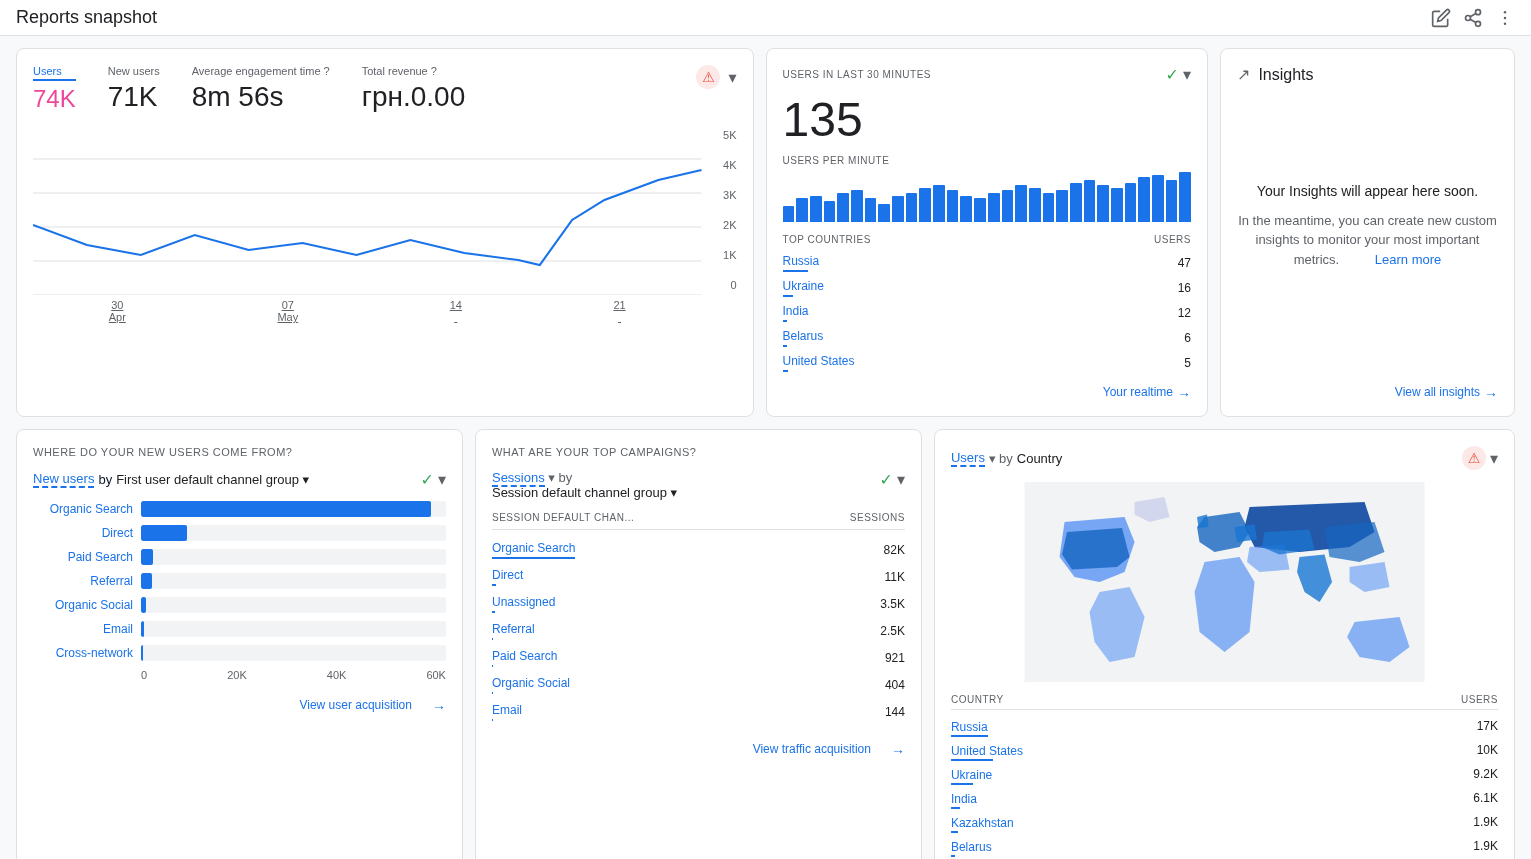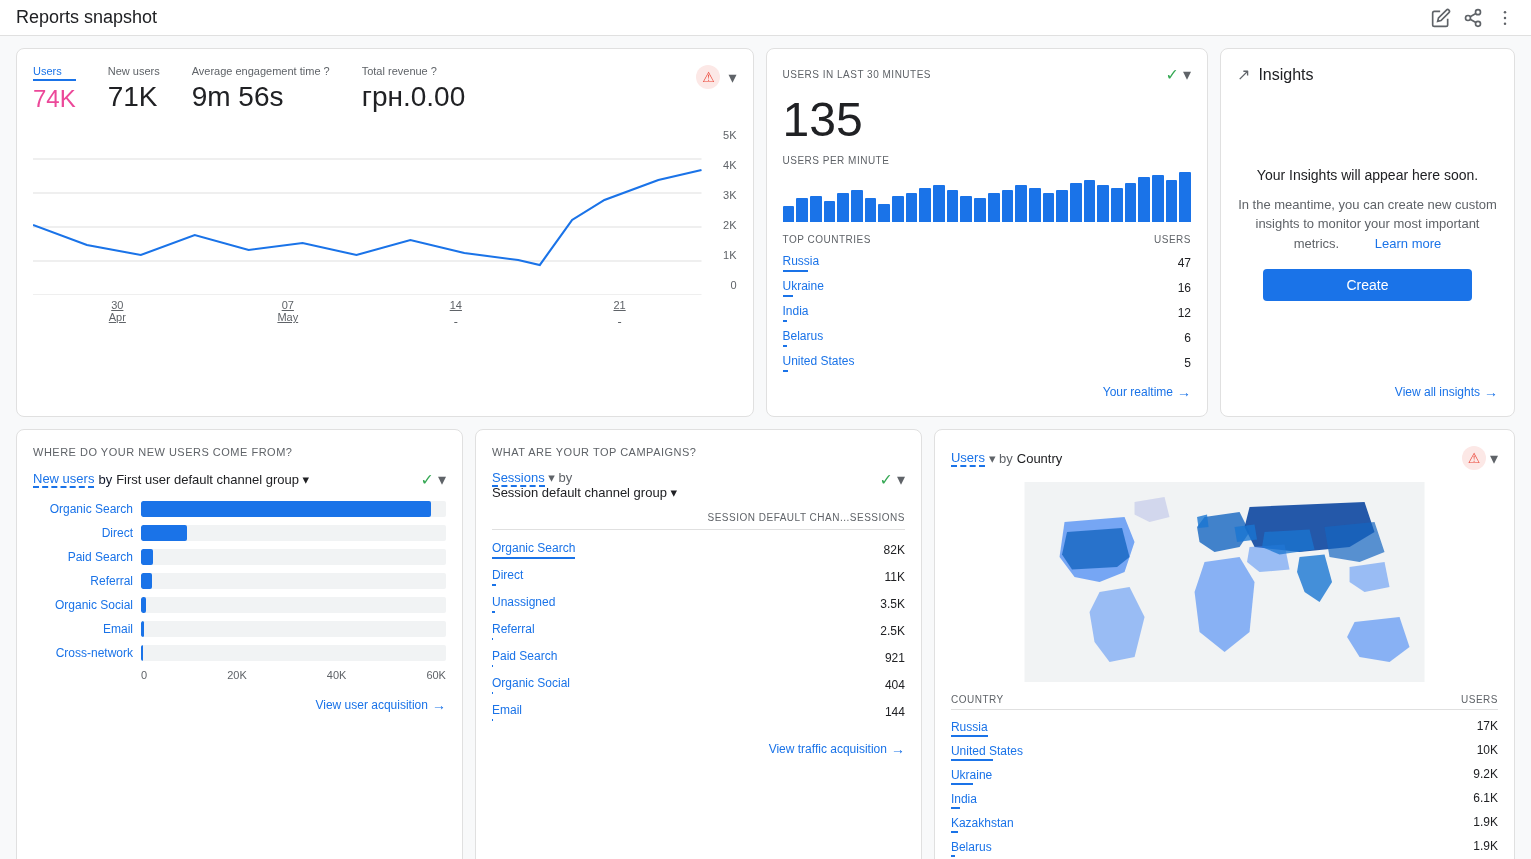--- a/index.html
+++ b/index.html
@@ -70,26 +70,26 @@
 
     
     .acquisition-card { padding: 16px; }
     .section-title { font-size: 11px; color: #5f6368; text-transform: uppercase; letter-spacing: 0.5px; font-weight: 500; margin-bottom: 12px; }
     .horizontal-bar-chart { margin-top: 8px; }
     .h-bar-row { display: flex; align-items: center; margin-bottom: 8px; gap: 8px; }
     .h-bar-label { width: 100px; font-size: 12px; color: #1a73e8; cursor: pointer; text-align: right; flex-shrink: 0; }
     .h-bar-container { flex: 1; height: 16px; background: #f1f3f4; border-radius: 2px; overflow: hidden; }
     .h-bar-fill { height: 100%; background: #1a73e8; border-radius: 2px; }
     .h-bar-x-labels { display: flex; justify-content: space-between; margin-top: 4px; font-size: 11px; color: #5f6368; padding-left: 108px; }
-    .view-link { display: flex; align-items: center; justify-content: flex-end; margin-top: 16px; color: #1a73e8; font-size: 12px; cursor: pointer; gap: 4px; }
+    .view-link { display: flex; align-items: center; justify-content: flex-end; margin-top: 16px; color: #1a73e8; font-size: 12px; cursor: pointer; gap: 20px; }
 
     
     .campaigns-card { padding: 16px; }
     .table-section { width: 100%; }
-    .table-header { display: flex; justify-content: flex-end; font-size: 10px; color: #5f6368; text-transform: uppercase; letter-spacing: 0.5px; border-bottom: 1px solid #e0e0e0; padding-bottom: 6px; margin-bottom: 6px; }
+    .table-header { display: flex; justify-content: space-between; font-size: 10px; color: #5f6368; text-transform: uppercase; letter-spacing: 0.5px; border-bottom: 1px solid #e0e0e0; padding-bottom: 6px; margin-bottom: 6px; }
     .table-row-item { display: flex; justify-content: space-between; align-items: center; padding: 4px 0; }
     .table-channel { color: #1a73e8; font-size: 12px; cursor: pointer; }
     .table-value { font-size: 12px; color: #202124; }
 
     
     .map-card { padding: 16px; }
     .map-header { display: flex; align-items: center; justify-content: space-between; margin-bottom: 12px; }
     .map-title { font-size: 13px; color: #202124; display: flex; align-items: center; gap: 4px; }
     .map-controls { display: flex; align-items: center; gap: 4px; }
     .map-area { position: relative; height: 200px; margin-bottom: 12px; }
@@ -144,21 +144,21 @@
         </div>
         <div class="metric-item">
           <span class="metric-label-gray">New users</span>
           <span class="metric-value-small">71K</span>
         </div>
         <div class="metric-item">
           <span class="metric-label-gray">
             <span>Average engagement time</span>
             <span style="color:#5f6368;cursor:pointer;">?</span>
           </span>
-          <span class="metric-value-small">9m 56s</span>
+          <span class="metric-value-small">8m 56s</span>
         </div>
         <div class="metric-item" style="display:flex;flex-direction:column;">
           <span class="metric-label-gray">
             <span>Total revenue</span>
             <span style="color:#5f6368;cursor:pointer;">?</span>
           </span>
           <span class="metric-value-small">грн.0.00</span>
         </div>
         <div class="revenue-warning">
           <span class="warning-badge">⚠</span>
@@ -284,21 +284,20 @@
     <div class="card insights-card">
       <div class="insights-header">
         <span class="insights-icon">↗</span>
         <span class="insights-title">Insights</span>
       </div>
       <div class="insights-body">
         <div class="insights-main-text">Your Insights will appear here soon.</div>
         <div class="insights-sub-text">
           In the meantime, you can create new custom insights to monitor your most important metrics. <span class="learn-more">Learn more</span>
         </div>
-        <button class="create-btn">Create</button>
       </div>
       <div class="view-all-insights">
         <span>View all insights</span>
         <span class="arrow-icon">→</span>
       </div>
     </div>
   </div>
 
   <div class="bottom-row">
 

